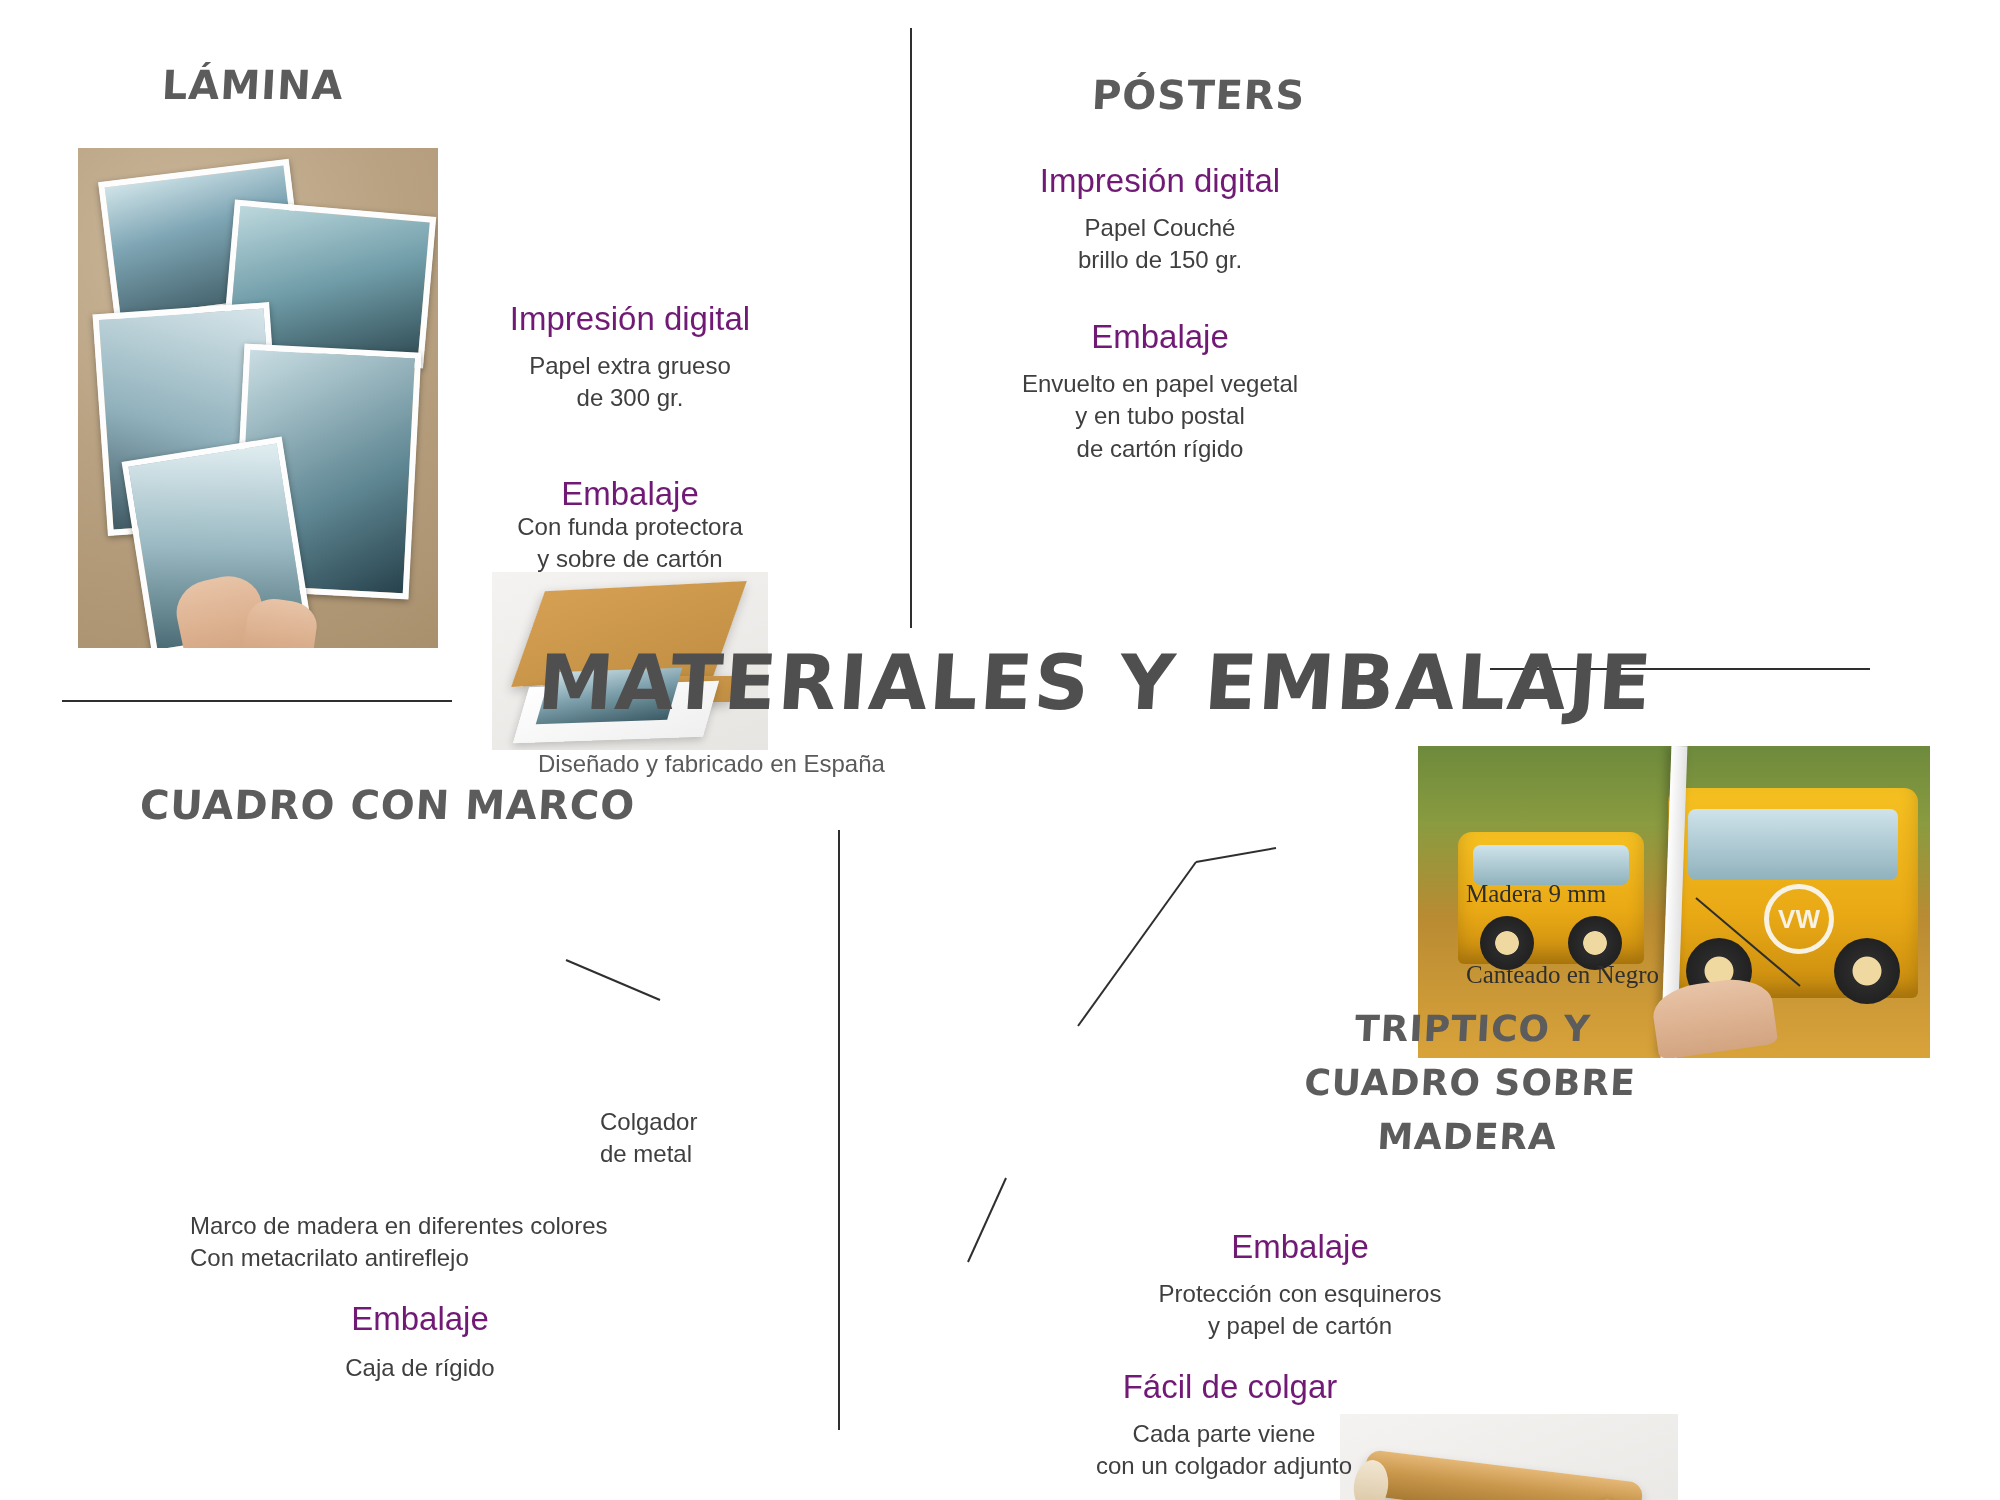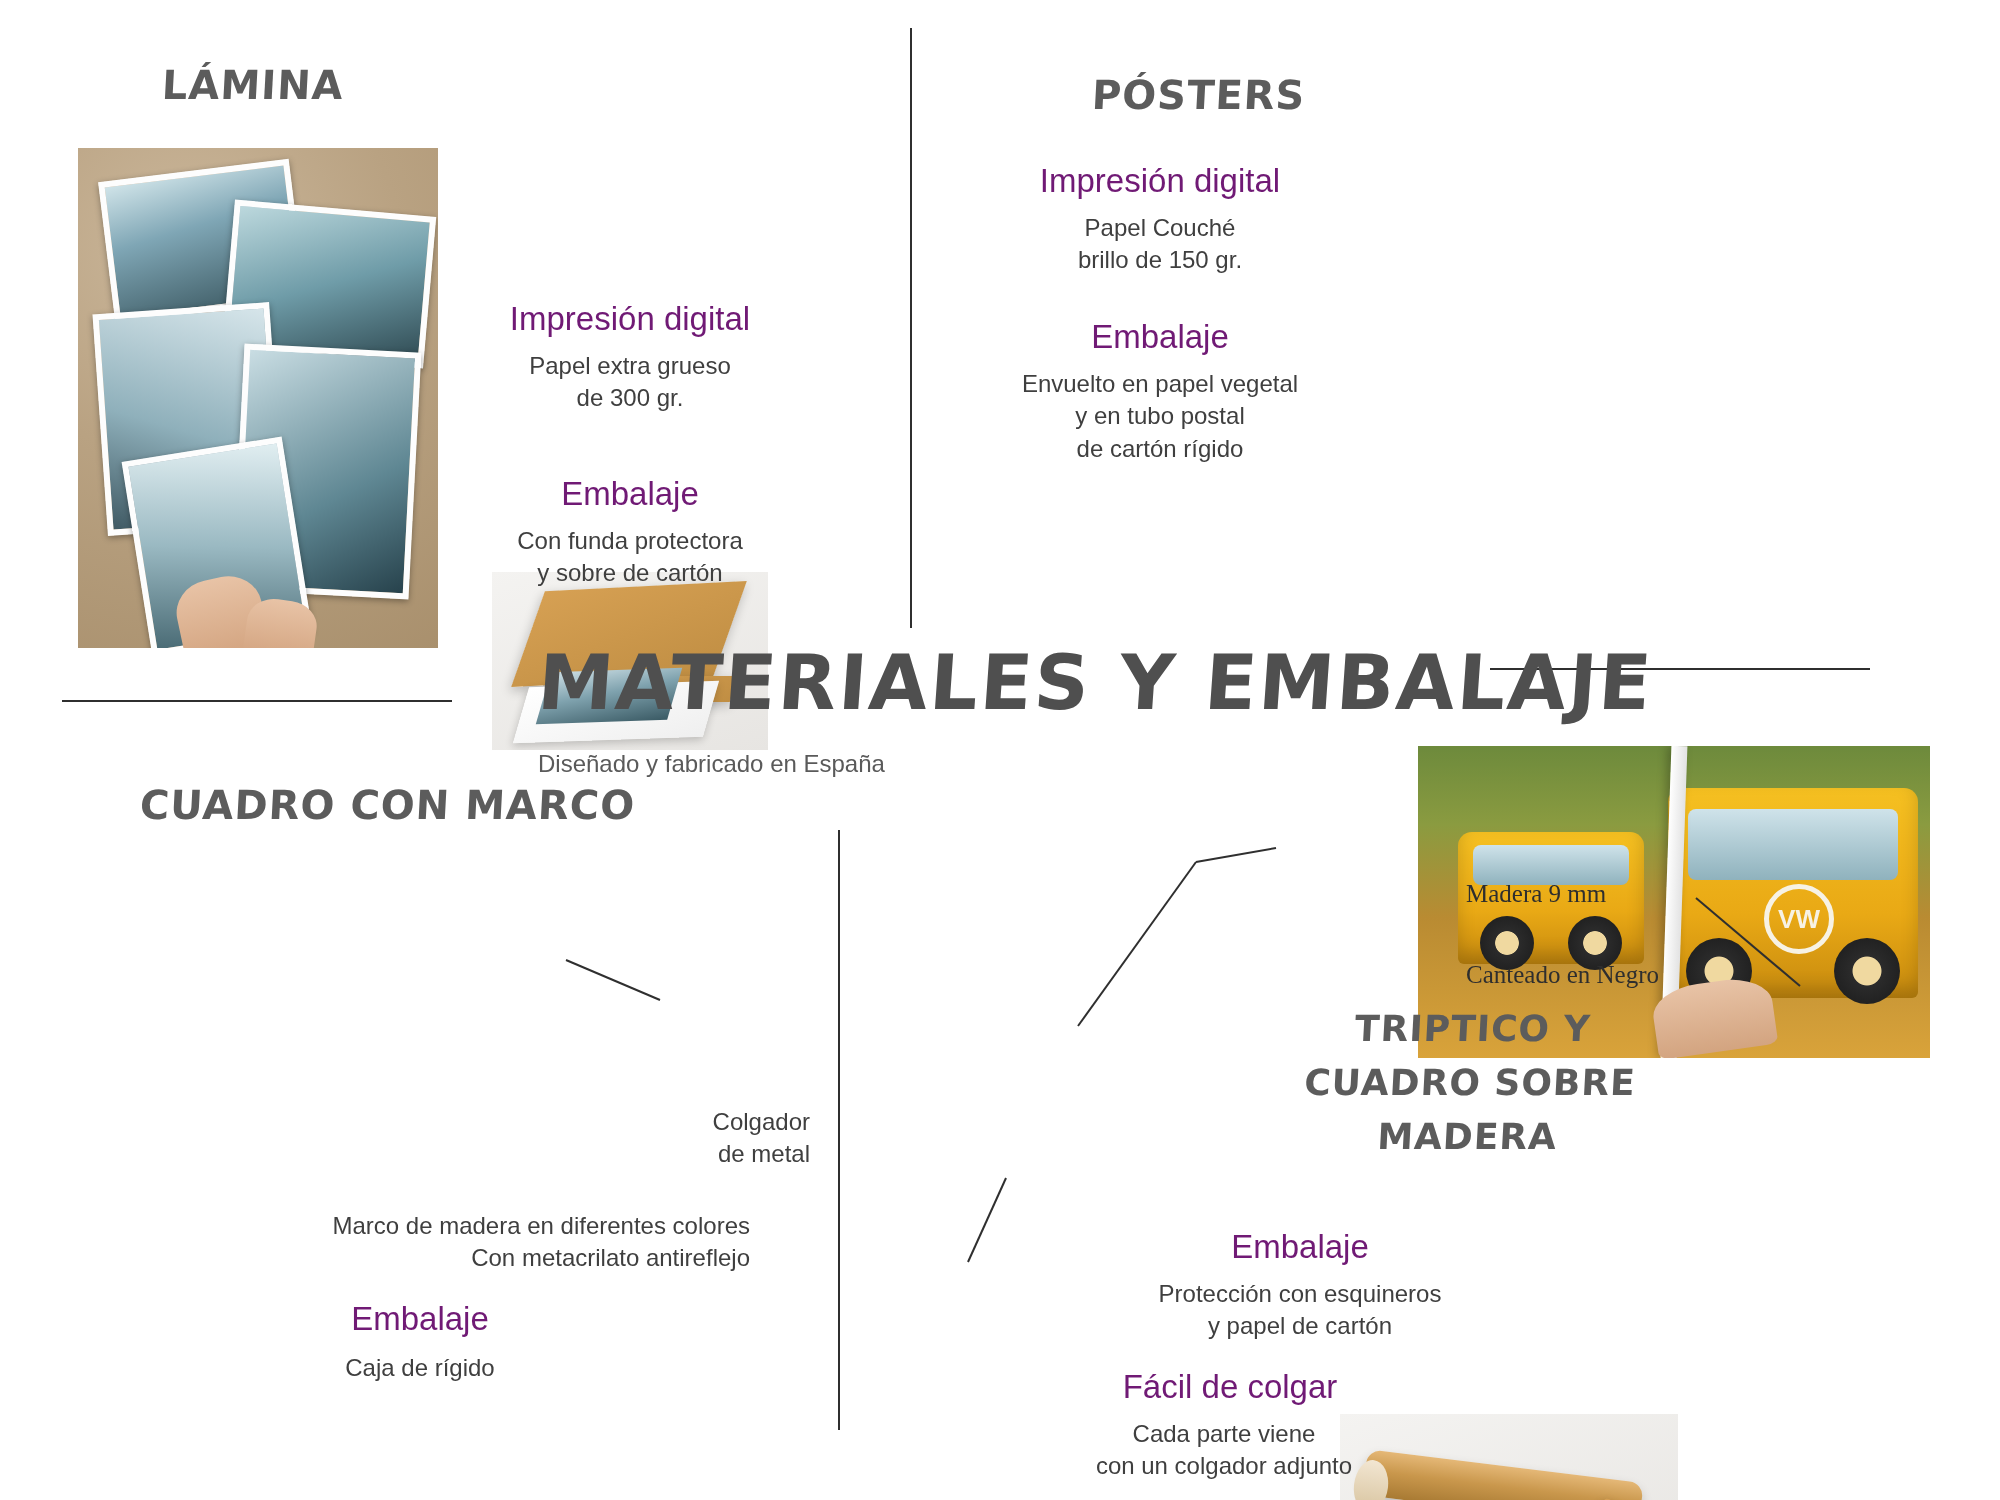--- a/index.html
+++ b/index.html
@@ -57,21 +57,21 @@
   .body-text {
     font-size: 24px;
     color: #3f3f3f;
     text-align: center;
     line-height: 1.35;
     white-space: pre-line;
   }
   .small-cap {
     font-size: 22px;
     color: #3f3f3f;
-    text-align: right;
+    text-align: left;
     line-height: 1.35;
     white-space: pre-line;
   }
   .label-serif {
     font-family: "Liberation Serif", serif;
     font-size: 25px;
     color: #2e2e2e;
     white-space: nowrap;
   }
 
@@ -208,21 +208,21 @@
     <div class="kraft" style="left:58px; top:104px; width:184px; height:26px; transform: skewX(-18deg);"></div>
     <div class="white-card" style="left:30px; top:112px; width:188px; height:56px; transform: skewX(-18deg) rotate(-2deg);"></div>
     <div class="mini-photo" style="left:52px; top:98px; width:130px; height:52px; transform: skewX(-18deg) rotate(-2deg);"></div>
   </div>
 
   <div class="abs head" style="left:380px; top:300px; width:500px;">Impresión digital</div>
   <div class="abs body-text" style="left:380px; top:350px; width:500px;">Papel extra grueso
 de 300 gr.</div>
 
   <div class="abs head" style="left:380px; top:475px; width:500px;">Embalaje</div>
-  <div class="abs body-text" style="left:380px; top:525px; width:500px;">Con funda protectora
+  <div class="abs body-text" style="left:380px; top:511px; width:500px;">Con funda protectora
 y sobre de cartón</div>
 
   <div class="abs section-title title-posters" style="left:1092px; top:72px;">PÓSTERS</div>
 
   <div class="abs head" style="left:940px; top:162px; width:440px;">Impresión digital</div>
   <div class="abs body-text" style="left:940px; top:212px; width:440px;">Papel Couché
 brillo de 150 gr.</div>
 
   <div class="abs head" style="left:940px; top:318px; width:440px;">Embalaje</div>
   <div class="abs body-text" style="left:940px; top:368px; width:440px;">Envuelto en papel vegetal

